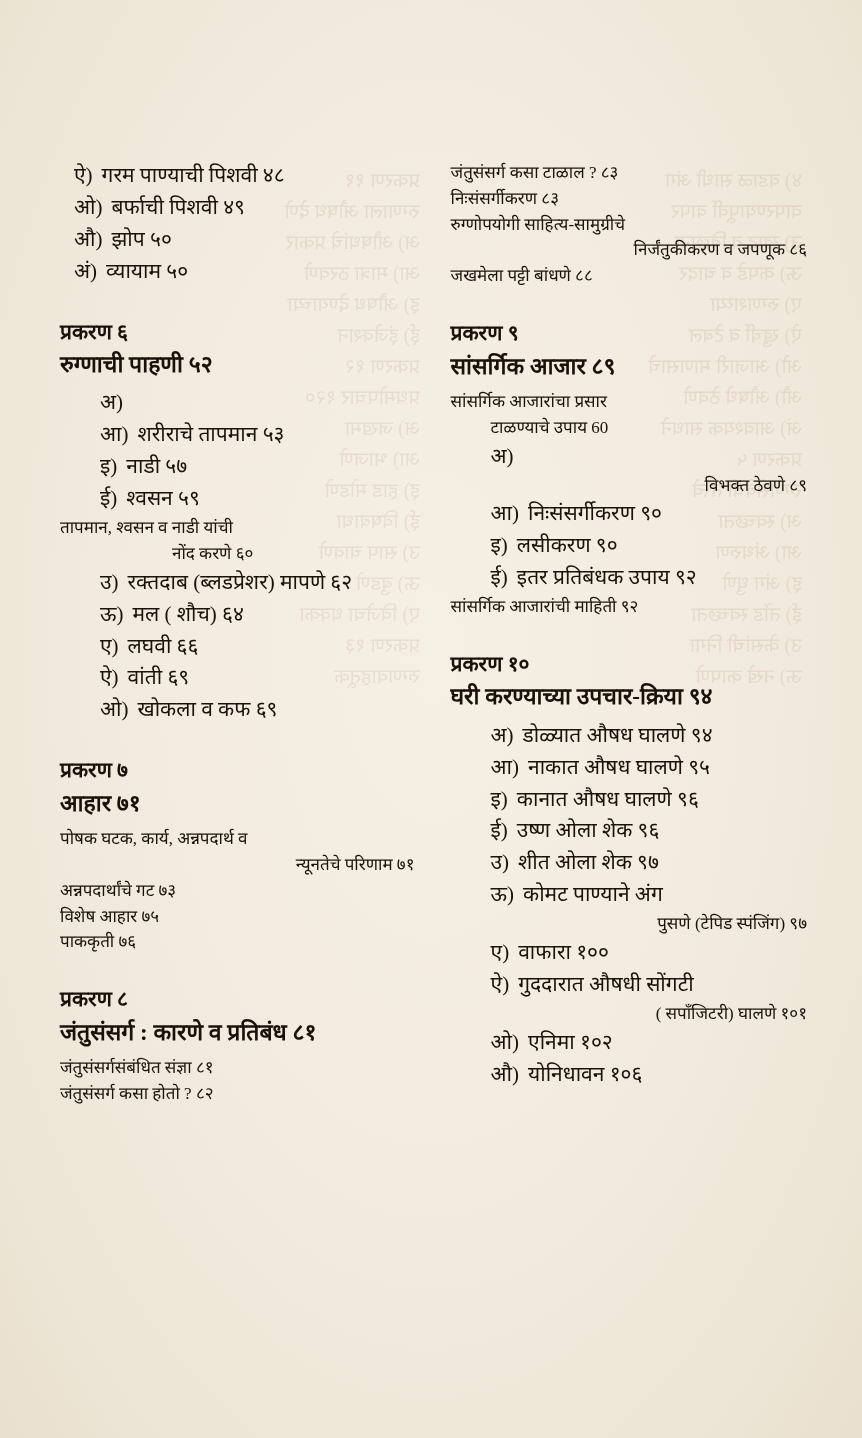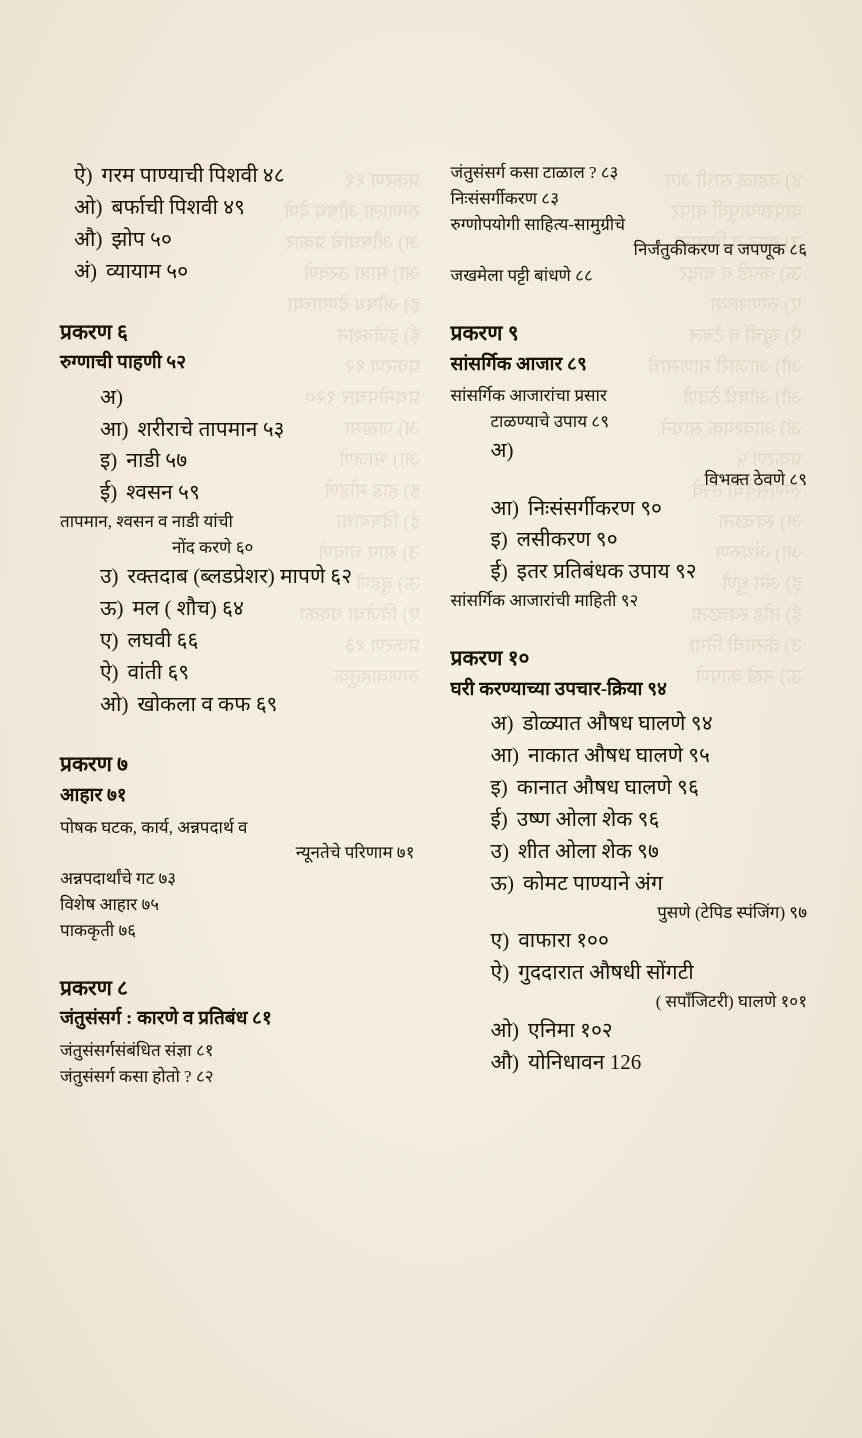--- a/index.html
+++ b/index.html
@@ -61,21 +61,21 @@
   .lvl4 { padding-left: 112px; }
 
   .chapter-label {
     font-size: 21px;
     line-height: 1.5;
     font-weight: bold;
     margin-top: 29px;
     white-space: nowrap;
   }
   .chapter-title {
-    font-size: 19px;
+    font-size: 23px;
     line-height: 1.45;
     font-weight: bold;
     margin-bottom: 6px;
     white-space: nowrap;
   }
   .plain {
     font-size: 17px;
     line-height: 1.52;
     white-space: nowrap;
   }
@@ -216,21 +216,21 @@
     </div>
   <div class="col col-right" id="col-right">
       <div class="plain lvl0">जंतुसंसर्ग कसा टाळाल ? ८३</div>
       <div class="plain lvl0">निःसंसर्गीकरण ८३</div>
       <div class="plain lvl0">रुग्णोपयोगी साहित्य-सामुग्रीचे</div>
       <div class="plain lvl3">निर्जंतुकीकरण व जपणूक ८६</div>
       <div class="plain lvl0">जखमेला पट्टी बांधणे ८८</div>
       <div class="chapter-label">प्रकरण ९</div>
       <div class="chapter-title">सांसर्गिक आजार ८९</div>
       <div class="plain lvl0">सांसर्गिक आजारांचा प्रसार</div>
-      <div class="plain lvl2">टाळण्याचे उपाय ८९</div>
+      <div class="plain lvl2">टाळण्याचे उपाय 60</div>
       <div class="entry lvl2">
         <span class="marker">अ)</span>
       </div>
       <div class="plain lvl3">विभक्त ठेवणे ८९</div>
       <div class="entry lvl2">
         <span class="marker">आ)</span>
         <span class="txt">निःसंसर्गीकरण ९०</span>
       </div>
       <div class="entry lvl2">
         <span class="marker">इ)</span>
@@ -276,16 +276,16 @@
         <span class="marker">ऐ)</span>
         <span class="txt">गुददारात औषधी सोंगटी</span>
       </div>
       <div class="plain lvl3">( सपॉंजिटरी) घालणे १०१</div>
       <div class="entry lvl2">
         <span class="marker">ओ)</span>
         <span class="txt">एनिमा १०२</span>
       </div>
       <div class="entry lvl2">
         <span class="marker">औ)</span>
-        <span class="txt">योनिधावन 126</span>
+        <span class="txt">योनिधावन १०६</span>
       </div>
     </div>
 </div>
 
 </body></html>

